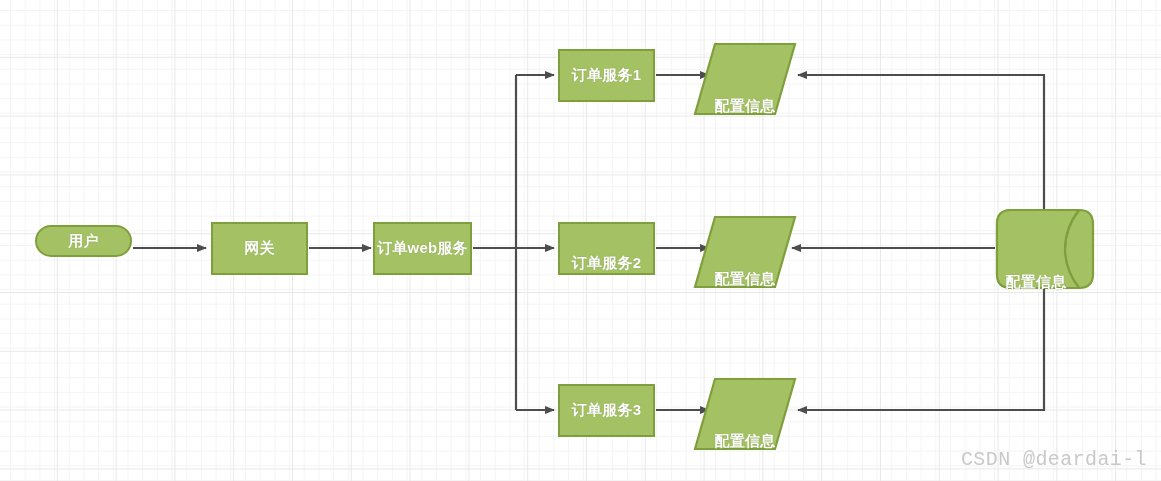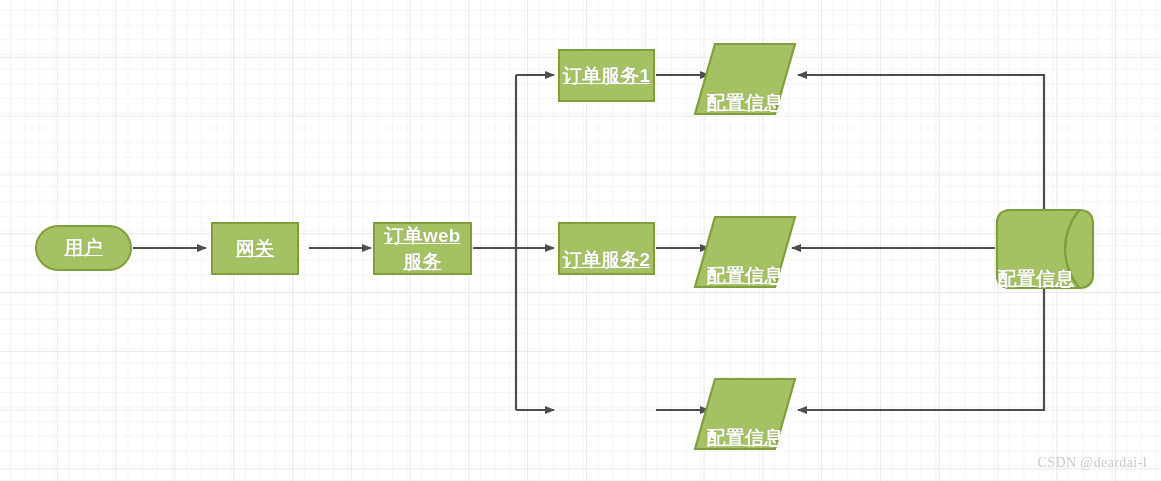--- a/index.html
+++ b/index.html
@@ -41,26 +41,25 @@
     pointer-events: none;
   }
   .node {
     position: absolute;
     box-sizing: border-box;
     display: flex;
     align-items: center;
     justify-content: center;
     text-align: center;
     color: #ffffff;
-    font-size: 19px;
+    font-size: 15px;
     font-weight: bold;
     line-height: 1.35;
     letter-spacing: 0.2px;
     text-shadow: 0 0 1px rgba(90,110,50,0.55);
-    text-decoration: underline;
   }
   .node-rect {
     background: #a4c263;
     border: 2px solid #7f9f3c;
   }
   .node-pill {
     background: #a4c263;
     border: 2px solid #7f9f3c;
     border-radius: 999px;
   }
@@ -76,24 +75,24 @@
   }
   .node-shape-host > .node-label {
     position: relative;
     z-index: 2;
   }
   .watermark {
     position: absolute;
     right: 14px;
     bottom: 10px;
     color: #c9c9c9;
-    font-size: 14px;
+    font-size: 20px;
     font-weight: normal;
     letter-spacing: 0.4px;
-    font-family: Liberation Serif, serif;
+    font-family: Liberation Mono, monospace;
   }
 </style>
 </head>
 <body>
 
 <div id="canvas">
 
   <svg id="edge-layer" width="1161" height="481" viewBox="0 0 1161 481">
     <defs>
       <marker id="arrow-r" markerWidth="10" markerHeight="10" refX="9" refY="4" orient="auto" markerUnits="userSpaceOnUse">
@@ -124,40 +123,43 @@
       <line x1="656" y1="410" x2="709" y2="410" marker-end="url(#arrow-r)"></line>
 
       <path d="M1044,210 L1044,75 L798,75" marker-end="url(#arrow-r)"></path>
 
       <line x1="995" y1="248" x2="792" y2="248" marker-end="url(#arrow-r)"></line>
 
       <path d="M1044,287 L1044,410 L798,410" marker-end="url(#arrow-r)"></path>
     </g>
   </svg>
 
-  <div class="node node-pill" style="left:35px; top:225px; width:97px; height:46px;">
+  <div class="node node-pill" style="left:35px; top:225px; width:97px; height:32px;">
     <span class="node-label">用户</span>
   </div>
 
-  <div class="node node-rect" style="left:211px; top:222px; width:88px; height:53px;">
+  <div class="node node-rect" style="left:211px; top:222px; width:97px; height:53px;">
     <span class="node-label">网关</span>
   </div>
 
   <div class="node node-rect" style="left:373px; top:222px; width:99px; height:53px; padding:0 2px;">
     <span class="node-label">订单web服务</span>
   </div>
 
   <div class="node node-rect" style="left:558px; top:49px; width:97px; height:53px;">
     <span class="node-label">订单服务1</span>
   </div>
 
   <div class="node node-rect" style="left:558px; top:222px; width:97px; height:53px;align-items:flex-end;">
     <span class="node-label">订单服务2</span>
   </div>
 
+  <div class="node node-rect" style="left:558px; top:384px; width:97px; height:53px;">
+    <span class="node-label">订单服务3</span>
+  </div>
 
   <div class="node node-shape-host" style="left:693px; top:42px; width:104px; height:74px;">
     <svg width="104" height="74" viewBox="0 0 104 74">
       <polygon points="22,2 102,2 82,72 2,72" fill="#a4c263" stroke="#7f9f3c" stroke-width="2.2"></polygon>
     </svg>
     <span class="node-label">配置信息</span>
   </div>
 
   <div class="node node-shape-host" style="left:693px; top:215px; width:104px; height:74px;">
     <svg width="104" height="74" viewBox="0 0 104 74">

